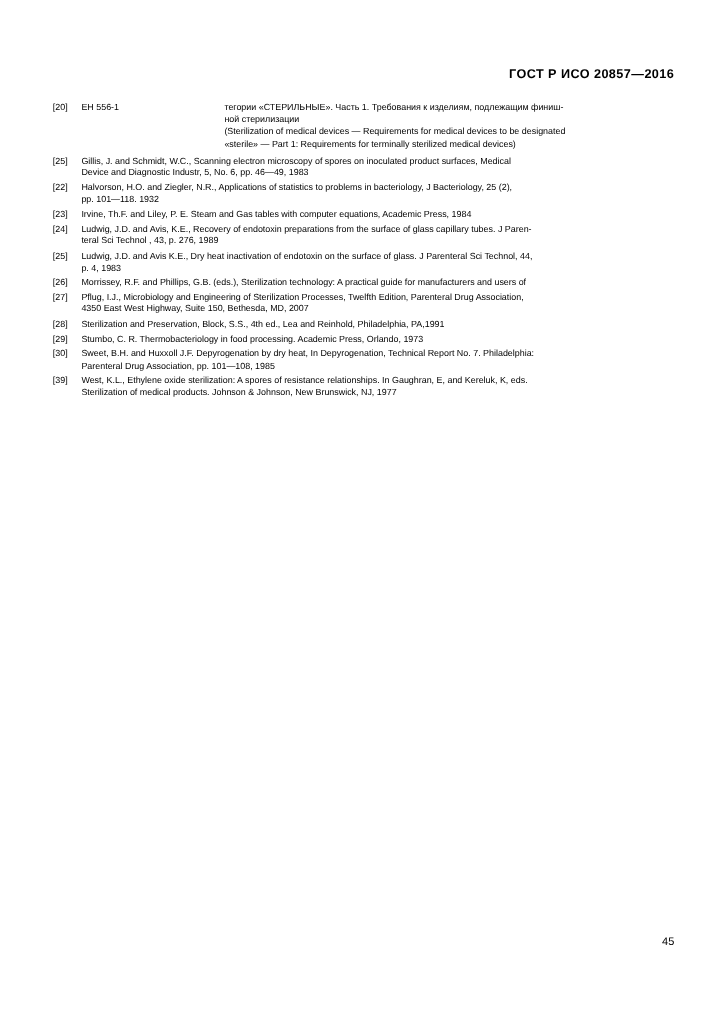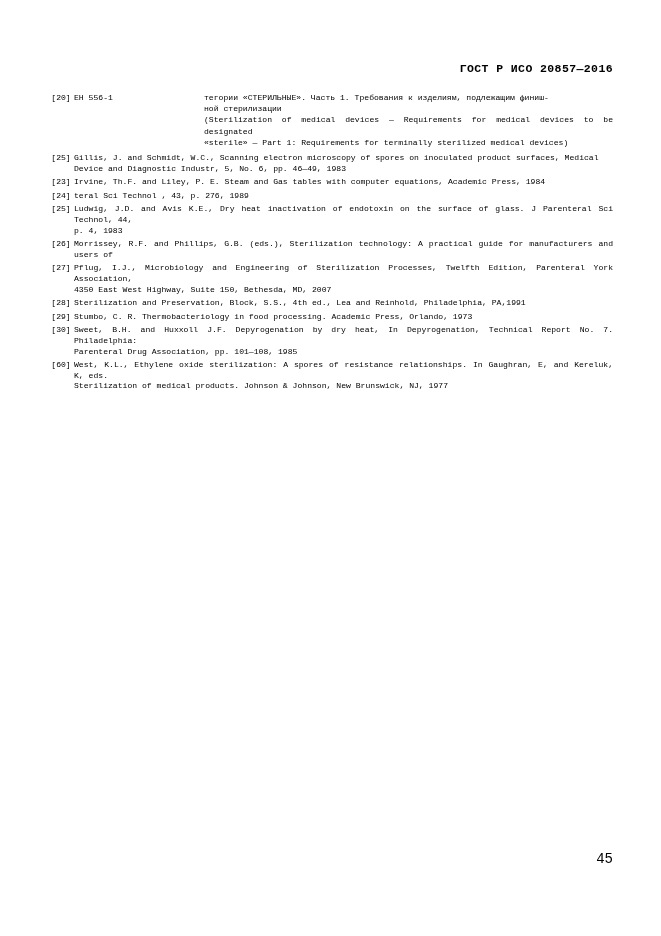--- a/index.html
+++ b/index.html
@@ -13,21 +13,20 @@
     position: relative;
     font-family: "Liberation Sans", sans-serif;
     color: #000000;
   }
   .page {
     position: absolute;
     left: 0; top: 0;
     width: 661px;
     height: 829px;
     box-sizing: border-box;
-    font-family: Liberation Mono, monospace;
   }
   .header {
     position: absolute;
     right: 48px;
     top: 62px;
     font-size: 11.5px;
     font-weight: bold;
     letter-spacing: 0.4px;
     white-space: nowrap;
   }
@@ -39,21 +38,21 @@
   }
   .ref {
     display: flex;
     font-size: 8.1px;
     line-height: 10.6px;
     margin-bottom: 3.0px;
   }
   .ref-num {
     width: 26px;
     flex: 0 0 26px;
-    text-align: center;
+    text-align: left;
   }
   .ref-body {
     flex: 1 1 auto;
     text-align: justify;
   }
   
   .ref-split {
     display: flex;
     font-size: 8.1px;
     line-height: 11.2px;
@@ -69,21 +68,21 @@
   }
   .ref-split .ref-text {
     flex: 1 1 auto;
     text-align: justify;
   }
   .ln { display: block; }
   .pagenum {
     position: absolute;
     right: 48px;
     top: 851px;
-    font-size: 14px;
+    font-size: 10px;
     margin-left: 16px;
   }
 </style>
 </head>
 <body>
 
 <div class="page">
 
   <div class="header">ГОСТ Р ИСО 20857—2016</div>
 
@@ -101,31 +100,39 @@
     </div>
 
     <div class="ref">
       <div class="ref-num">[25]</div>
       <div class="ref-body">
         <span class="ln">Gillis, J. and Schmidt, W.C., Scanning electron microscopy of  spores  on  inoculated  product  surfaces,  Medical</span>
         <span class="ln">Device and Diagnostic Industr, 5, No. 6, pp. 46—49, 1983</span>
       </div>
     </div>
 
+    <div class="ref">
+      <div class="ref-num">[22]</div>
+      <div class="ref-body">
+        <span class="ln">Halvorson, H.O. and Ziegler, N.R., Applications of statistics  to  problems  in  bacteriology, J Bacteriology,  25  (2),</span>
+        <span class="ln">pp. 101—118. 1932</span>
+      </div>
+    </div>
 
     <div class="ref">
       <div class="ref-num">[23]</div>
       <div class="ref-body">
         <span class="ln">Irvine, Th.F. and Liley, P. E. Steam and Gas tables with computer equations, Academic Press, 1984</span>
       </div>
     </div>
 
     <div class="ref">
       <div class="ref-num">[24]</div>
       <div class="ref-body">
+        <span class="ln">Ludwig, J.D. and Avis, K.E., Recovery of endotoxin preparations from the surface of glass capillary tubes. J Paren-</span>
         <span class="ln">teral Sci Technol , 43, p. 276, 1989</span>
       </div>
     </div>
 
     <div class="ref">
       <div class="ref-num">[25]</div>
       <div class="ref-body">
         <span class="ln">Ludwig, J.D. and Avis K.E., Dry heat inactivation of endotoxin on the surface of glass. J Parenteral Sci Technol, 44,</span>
         <span class="ln">p. 4, 1983</span>
       </div>
@@ -134,21 +141,21 @@
     <div class="ref">
       <div class="ref-num">[26]</div>
       <div class="ref-body">
         <span class="ln">Morrissey, R.F. and Phillips, G.B. (eds.), Sterilization technology: A practical guide  for  manufacturers  and  users  of</span>
       </div>
     </div>
 
     <div class="ref">
       <div class="ref-num">[27]</div>
       <div class="ref-body">
-        <span class="ln">Pflug, I.J., Microbiology and Engineering of Sterilization Processes, Twelfth Edition, Parenteral York Association,</span>
+        <span class="ln">Pflug, I.J., Microbiology and Engineering of Sterilization Processes, Twelfth Edition, Parenteral Drug Association,</span>
         <span class="ln">4350 East West Highway, Suite 150, Bethesda, MD, 2007</span>
       </div>
     </div>
 
     <div class="ref">
       <div class="ref-num">[28]</div>
       <div class="ref-body">
         <span class="ln">Sterilization and Preservation, Block, S.S., 4th ed., Lea and Reinhold, Philadelphia, PA,1991</span>
       </div>
     </div>
@@ -163,21 +170,21 @@
     <div class="ref">
       <div class="ref-num">[30]</div>
       <div class="ref-body">
         <span class="ln">Sweet, B.H. and Huxxoll J.F. Depyrogenation by dry heat, In Depyrogenation, Technical Report No. 7. Philadelphia:</span>
         <span class="ln">Parenteral Drug Association, pp. 101—108, 1985</span>
       </div>
     </div>
 
 
     <div class="ref">
-      <div class="ref-num">[60]</div>
+      <div class="ref-num">[39]</div>
       <div class="ref-body">
         <span class="ln">West, K.L., Ethylene oxide sterilization: A spores of resistance  relationships. In Gaughran, E, and Kereluk, K, eds.</span>
         <span class="ln">Sterilization of medical products. Johnson &amp; Johnson, New Brunswick, NJ, 1977</span>
       </div>
     </div>
 
   </div>
 
   <div class="pagenum">45</div>
 

